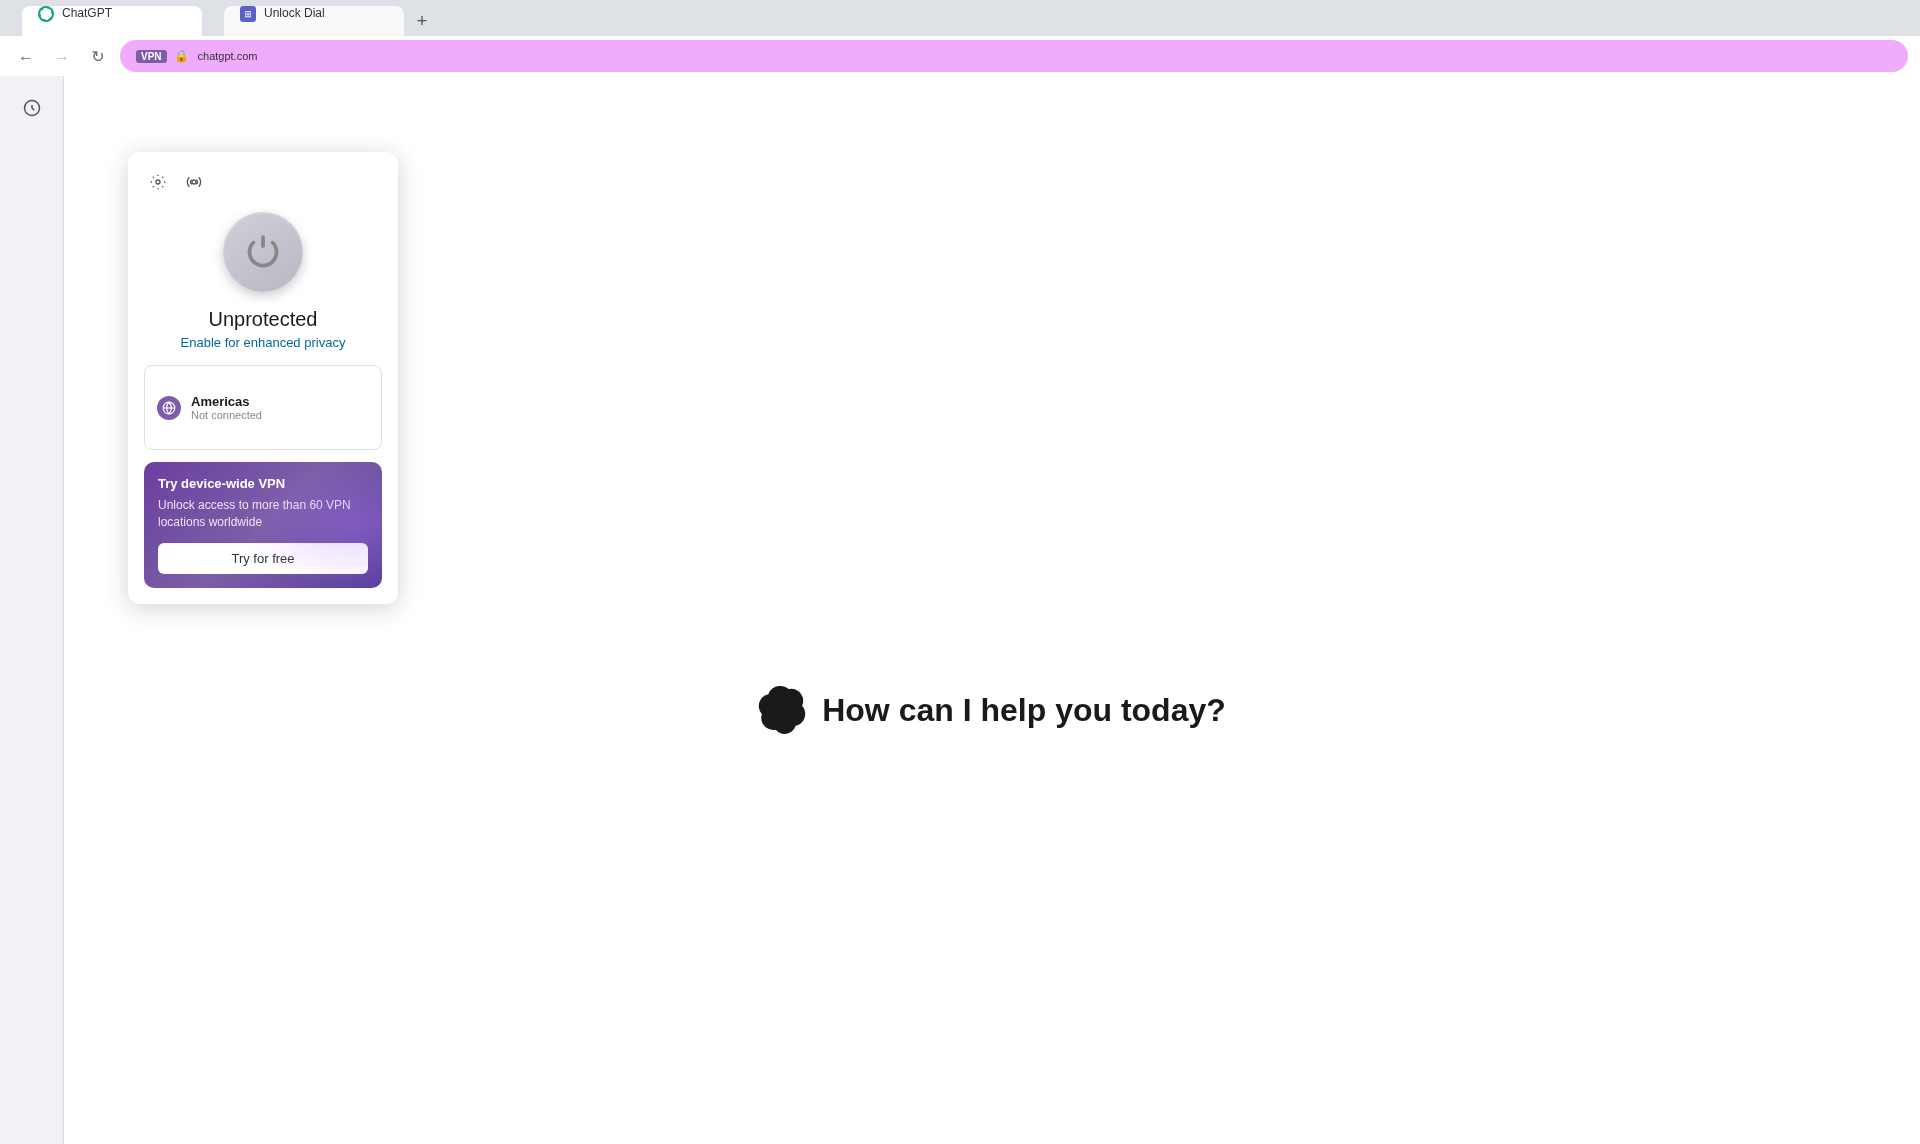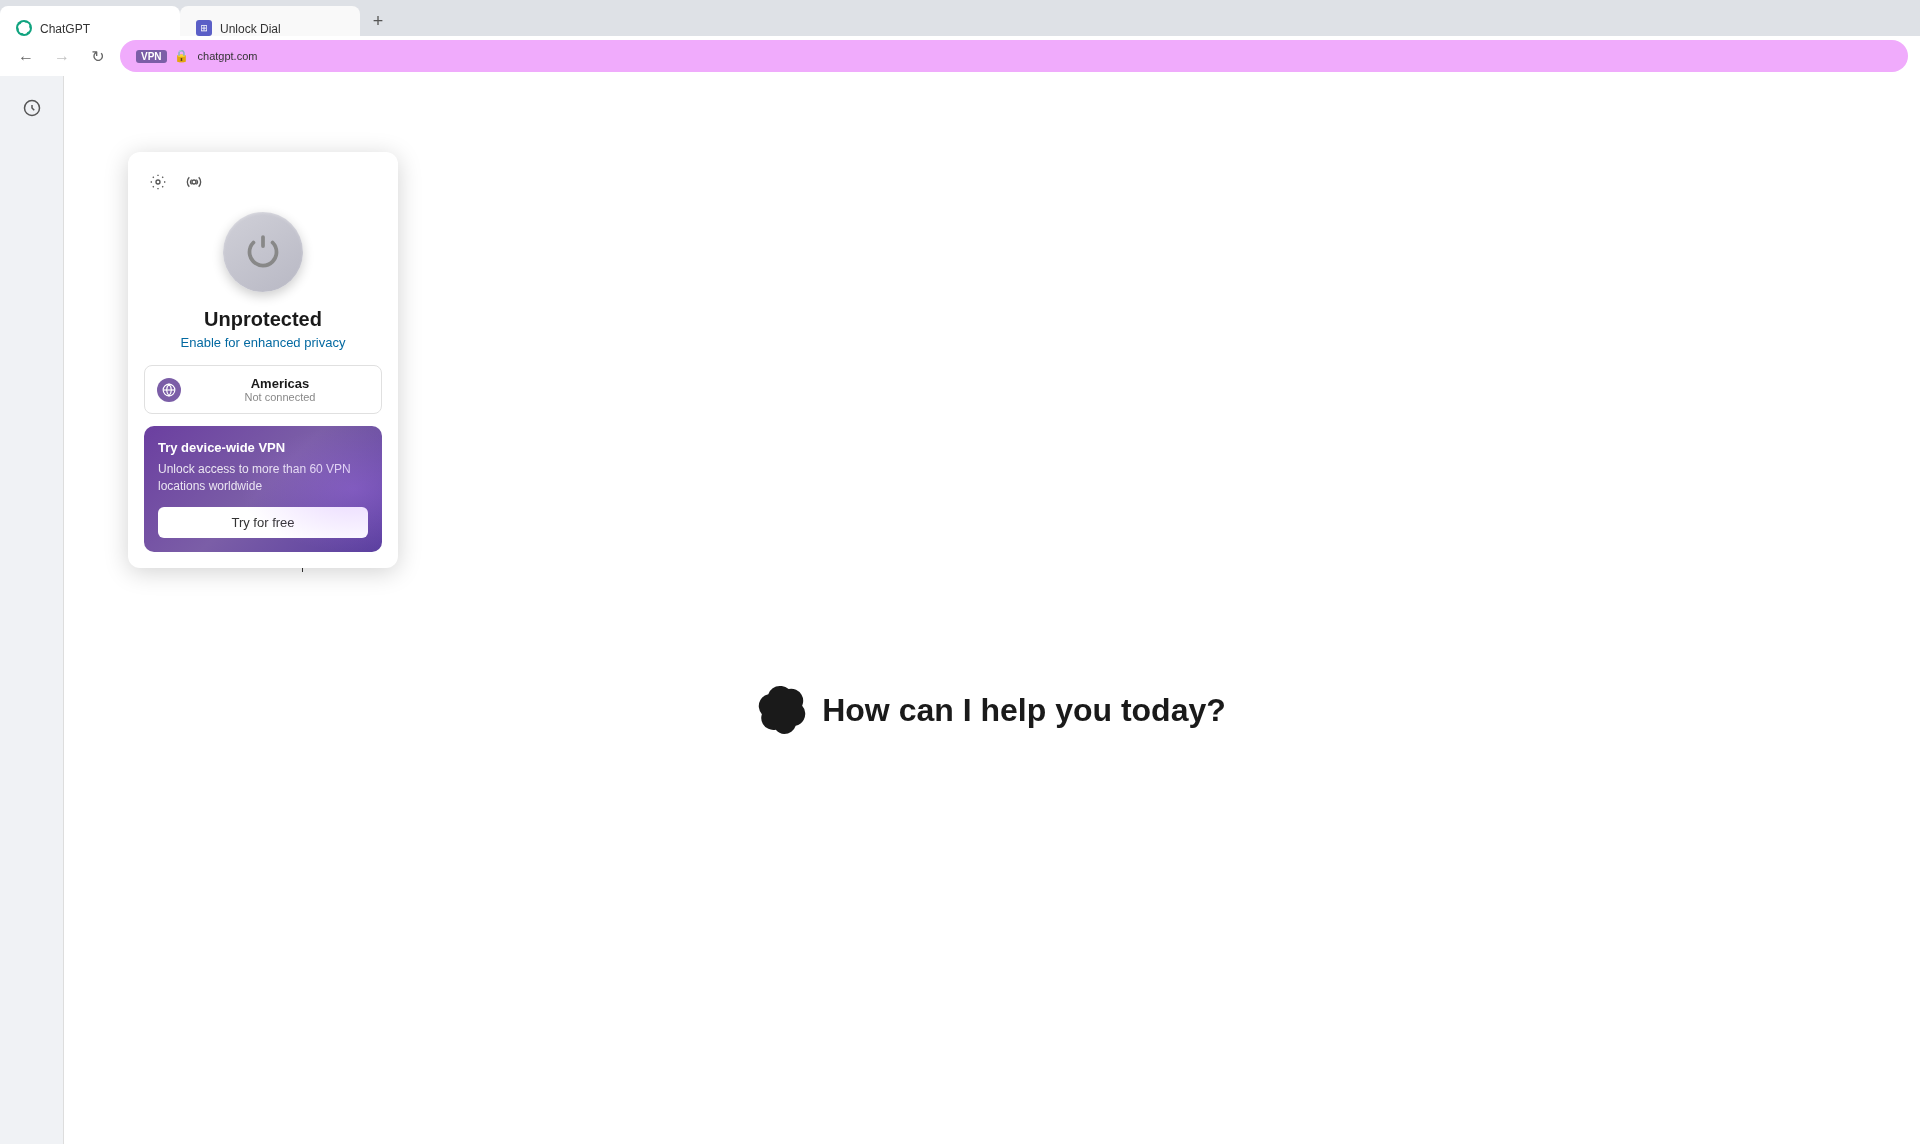--- a/index.html
+++ b/index.html
@@ -21,29 +21,30 @@
     .tab-bar {
       display: flex;
       align-items: center;
       height: 36px;
       padding: 6px 0 0 0;
       background: #dee1e6;
     }
 
     .tab {
       display: flex;
-      align-items: flex-end;
+      align-items: flex-start;
       height: 30px;
       padding: 0 16px;
       background: #f9f9f9;
       border-radius: 8px 8px 0 0;
       font-size: 12px;
       color: #333;
       gap: 8px;
       min-width: 180px;
+      margin-left: 22px;
     }
 
     .tab.active {
       background: #ffffff;
     }
 
     .tab-icon {
       width: 16px;
       height: 16px;
       border-radius: 50%;
@@ -233,43 +234,42 @@
       display: flex;
       align-items: center;
       justify-content: center;
       box-shadow: 0 4px 12px rgba(0,0,0,0.2), inset 0 1px 3px rgba(255,255,255,0.3);
       cursor: pointer;
     }
 
     .vpn-status-title {
       text-align: center;
       font-size: 20px;
-      font-weight: 700;
+      font-weight: 400;
       color: #1a1a1a;
       margin-bottom: 4px;
     }
 
     .vpn-status-subtitle {
       text-align: center;
       font-size: 13px;
       color: #0369a1;
       margin-bottom: 15px;
     }
 
     
     .location-row {
       display: flex;
       align-items: center;
       gap: 10px;
       border: 1px solid #e0e0e0;
       border-radius: 8px;
-      padding: 10px 12px;
+      padding: 28px 12px;
       margin-bottom: 12px;
       cursor: pointer;
-      text-align: center;
     }
 
     .location-icon {
       width: 24px;
       height: 24px;
       background: #7b5ea7;
       border-radius: 50%;
       display: flex;
       align-items: center;
       justify-content: center;

